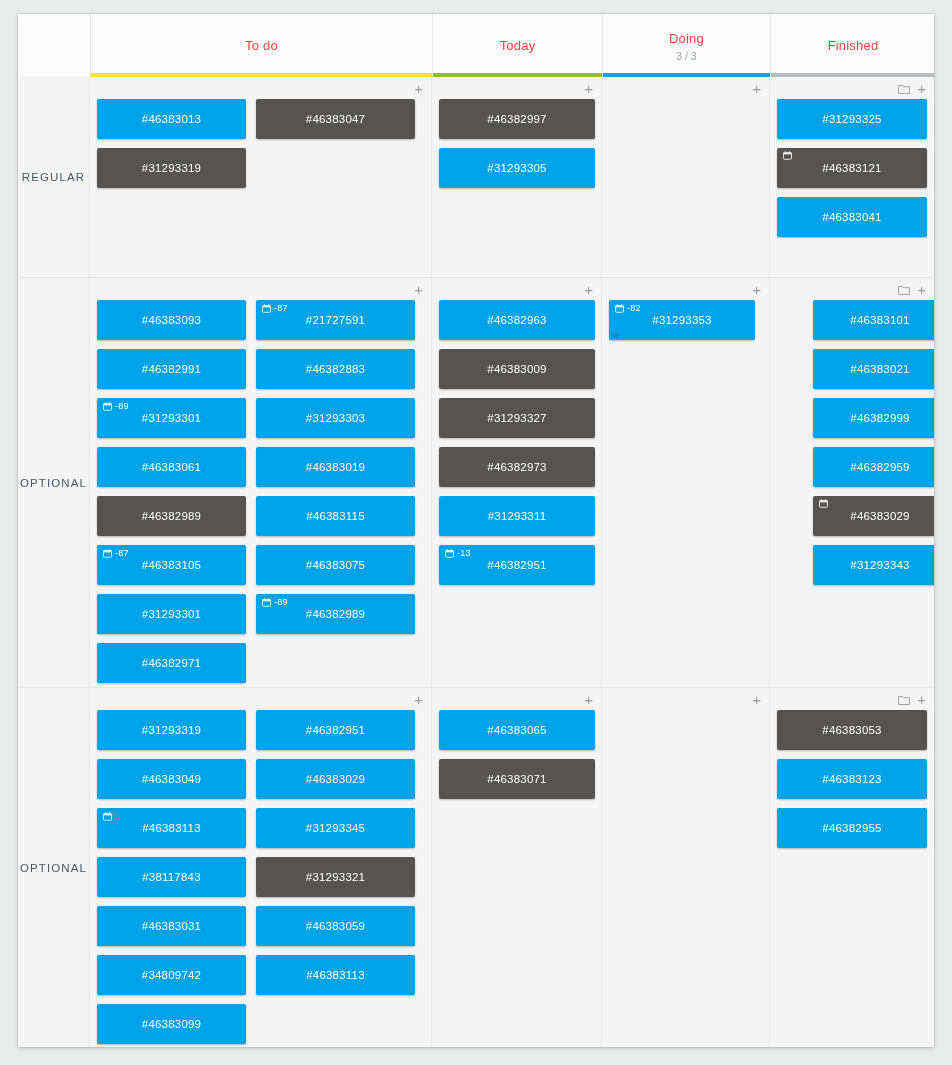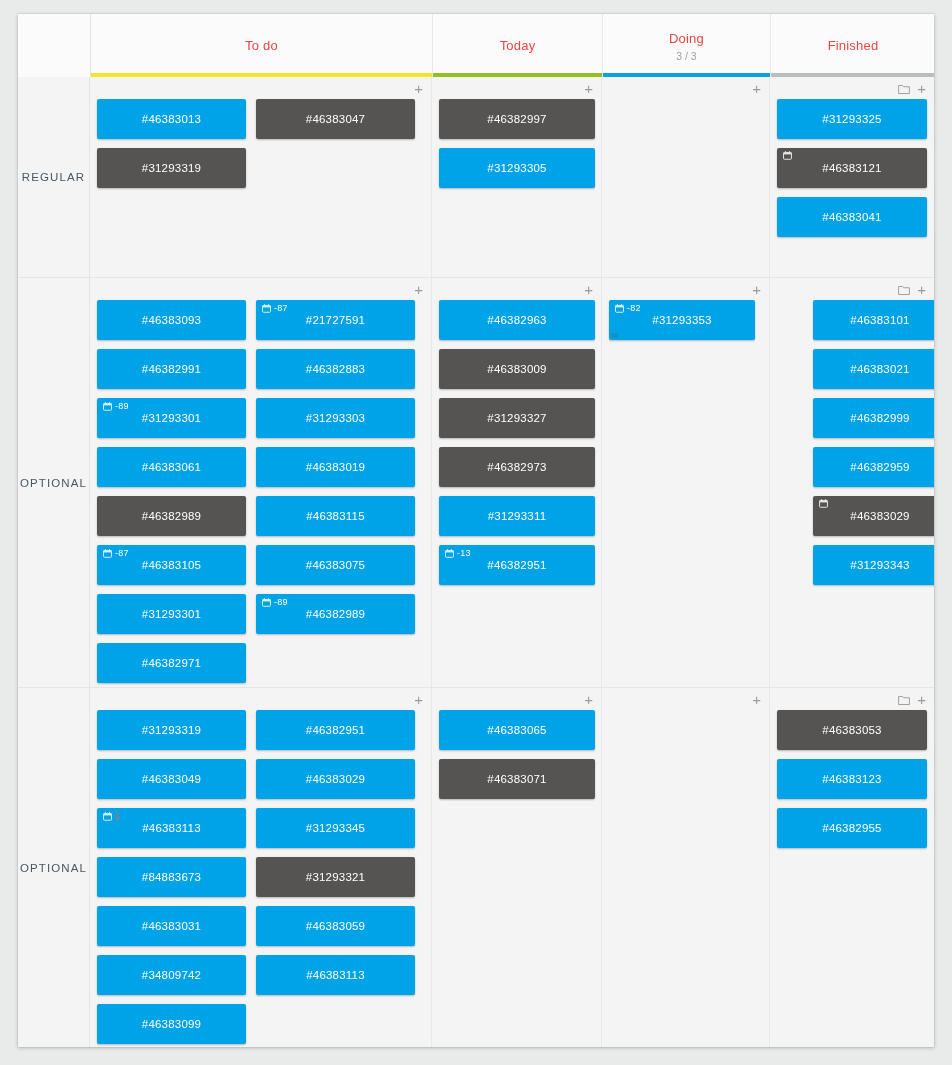--- a/index.html
+++ b/index.html
@@ -501,21 +501,21 @@
                         <rect x="0.6" y="1.6" width="8.8" height="2.2" fill="currentColor"></rect>
                         <rect x="2.2" y="0.2" width="1.1" height="2" fill="currentColor"></rect>
                         <rect x="6.7" y="0.2" width="1.1" height="2" fill="currentColor"></rect>
                       </svg>
                     </span>
                     <span class="bnum">1</span>
                   </div>
                   <span class="card-id">#46383113</span>
                 </div>
                 <div class="card blue">
-                  <span class="card-id">#84883673</span>
+                  <span class="card-id">#38117843</span>
                 </div>
                 <div class="card blue">
                   <span class="card-id">#46383031</span>
                 </div>
                 <div class="card blue">
                   <span class="card-id">#34809742</span>
                 </div>
                 <div class="card blue">
                   <span class="card-id">#46383099</span>
                 </div>

